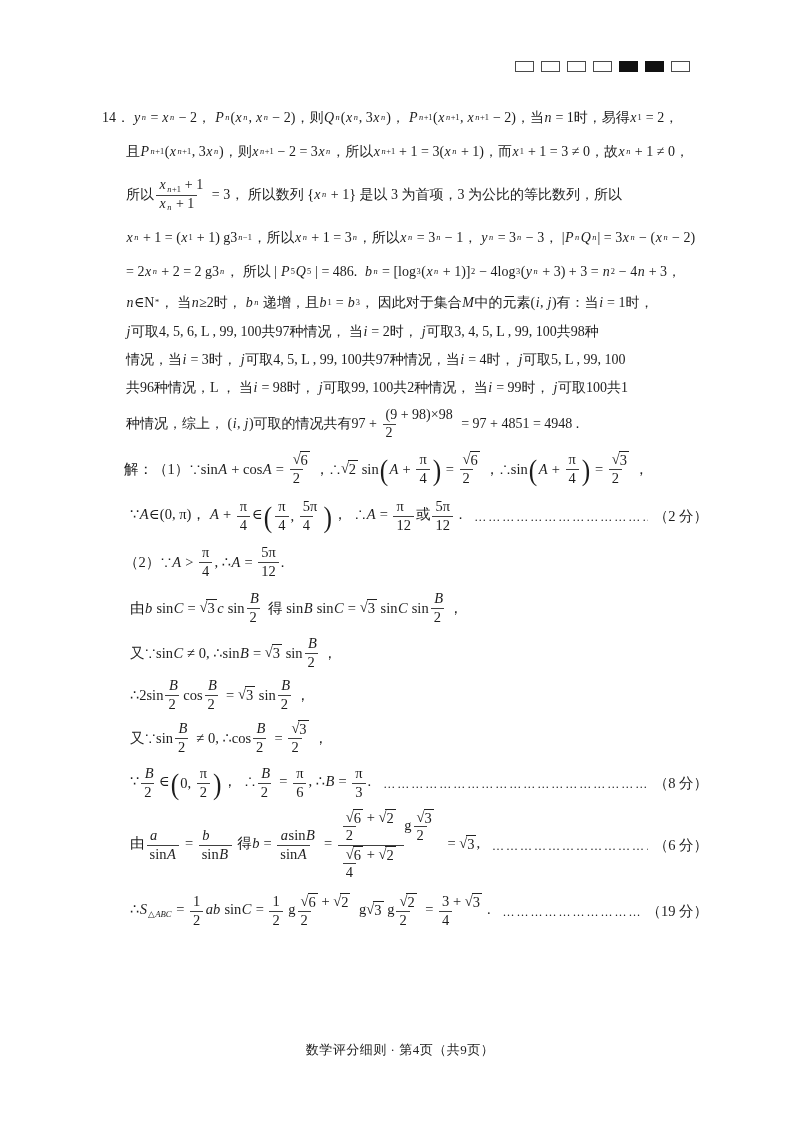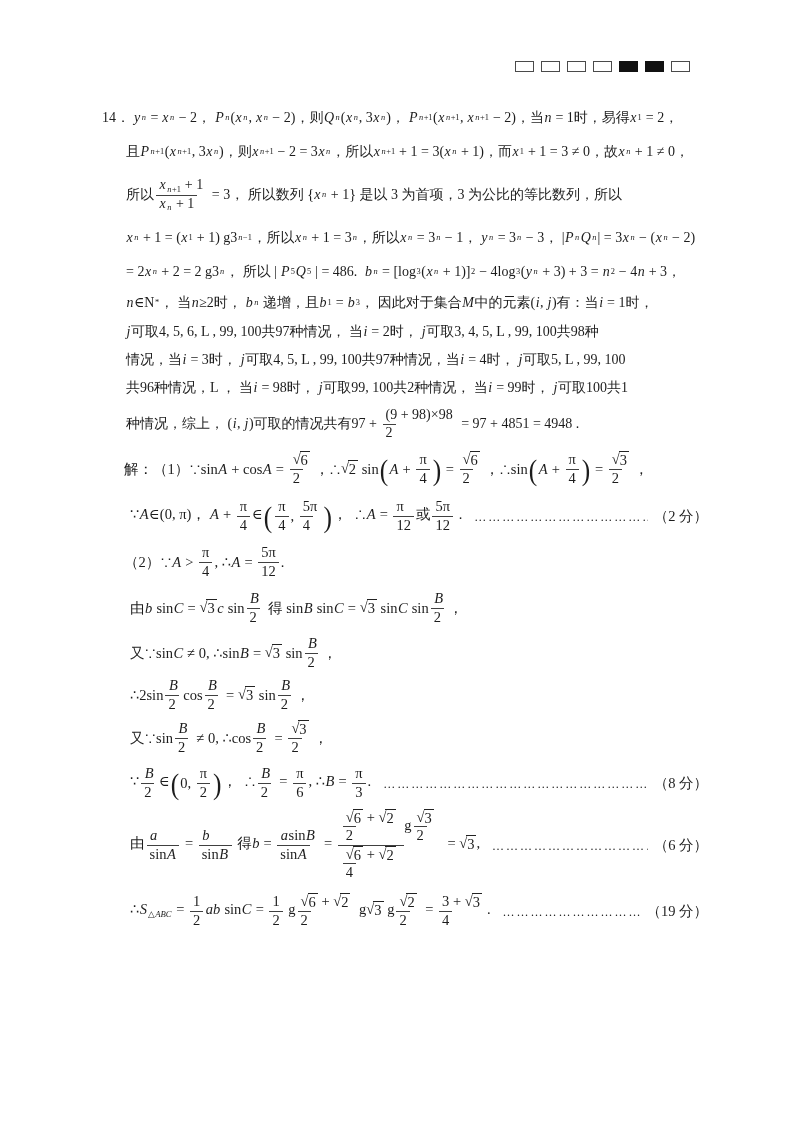--- a/index.html
+++ b/index.html
@@ -109,14 +109,15 @@
     </div>
 
     <div class="mline fs15 ind-sol" style="min-height:54px">
       <span class="expr">∴<span class="mi">S</span><span class="msub">△<span class="mi">ABC</span></span> = <span class="mfrac"><span class="num">1</span><span class="den">2</span></span><span class="mi">ab</span> sin<span class="mi">C</span> = <span class="mfrac"><span class="num">1</span><span class="den">2</span></span> g<span class="mfrac"><span class="num"><span class="msqrt"><span class="rad">√</span><span class="vinc">6</span></span> + <span class="msqrt"><span class="rad">√</span><span class="vinc">2</span></span></span><span class="den">2</span></span> g<span class="msqrt"><span class="rad">√</span><span class="vinc">3</span></span> g<span class="mfrac"><span class="num"><span class="msqrt"><span class="rad">√</span><span class="vinc">2</span></span></span><span class="den">2</span></span> = <span class="mfrac"><span class="num">3 + <span class="msqrt"><span class="rad">√</span><span class="vinc">3</span></span></span><span class="den">4</span></span>.</span>
       <span class="leader">……………………………………………………………………………………………………………………</span>
       <span class="score">（19 分）</span>
     </div>
 
   </div>
 
+  <div class="footer">数学评分细则 · 第4页（共9页）</div>
 
 </div>
 
 </body></html>

